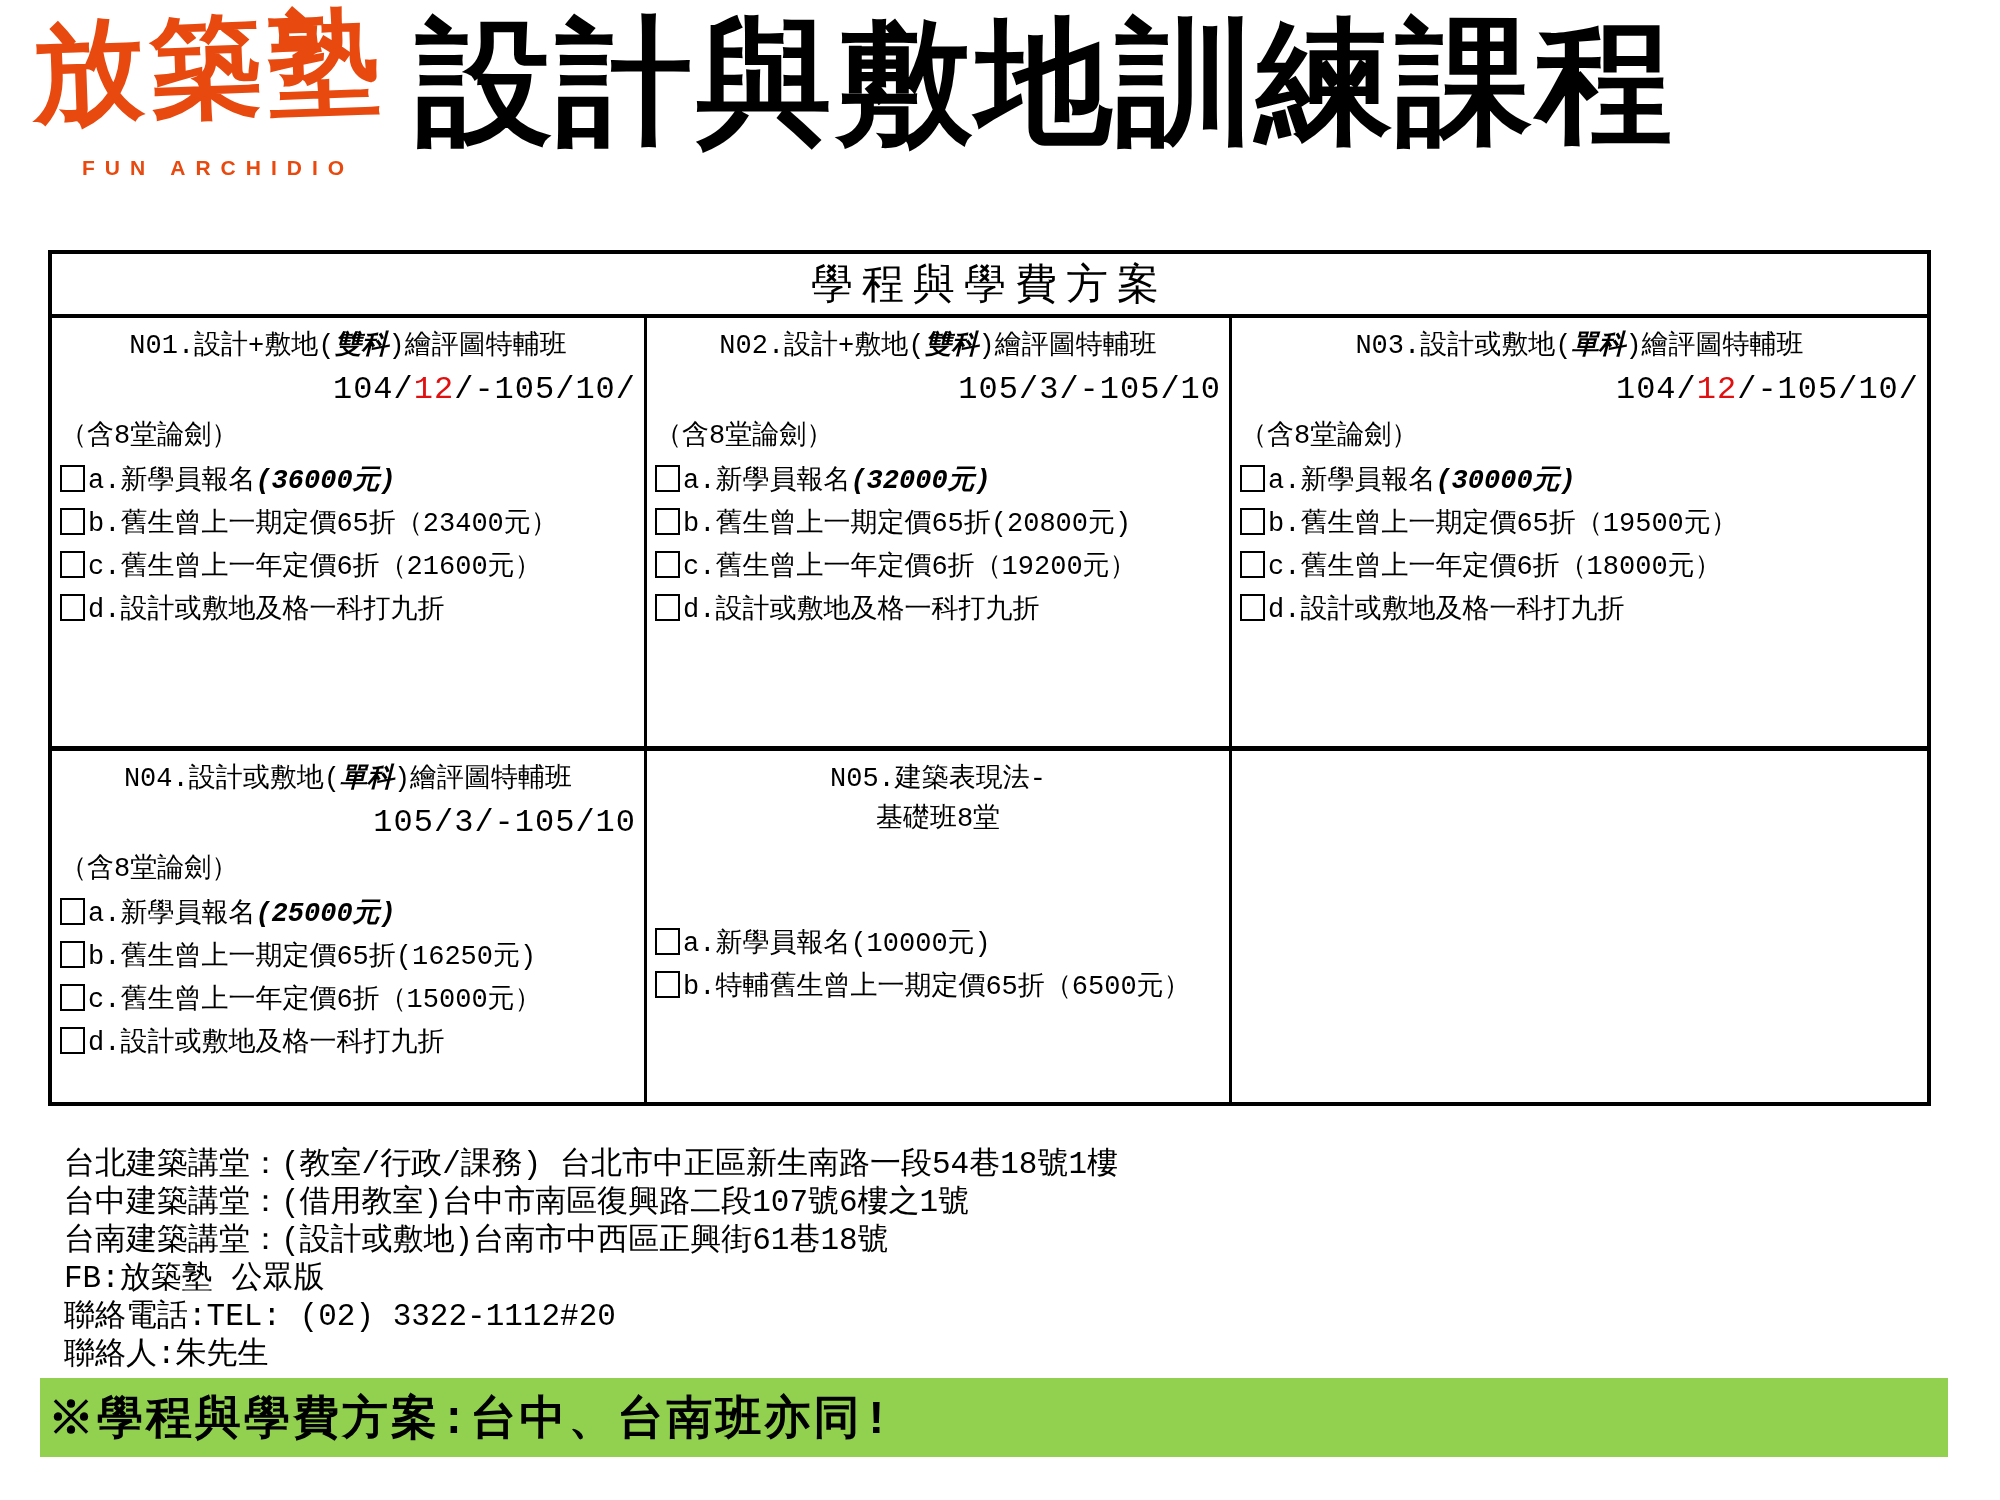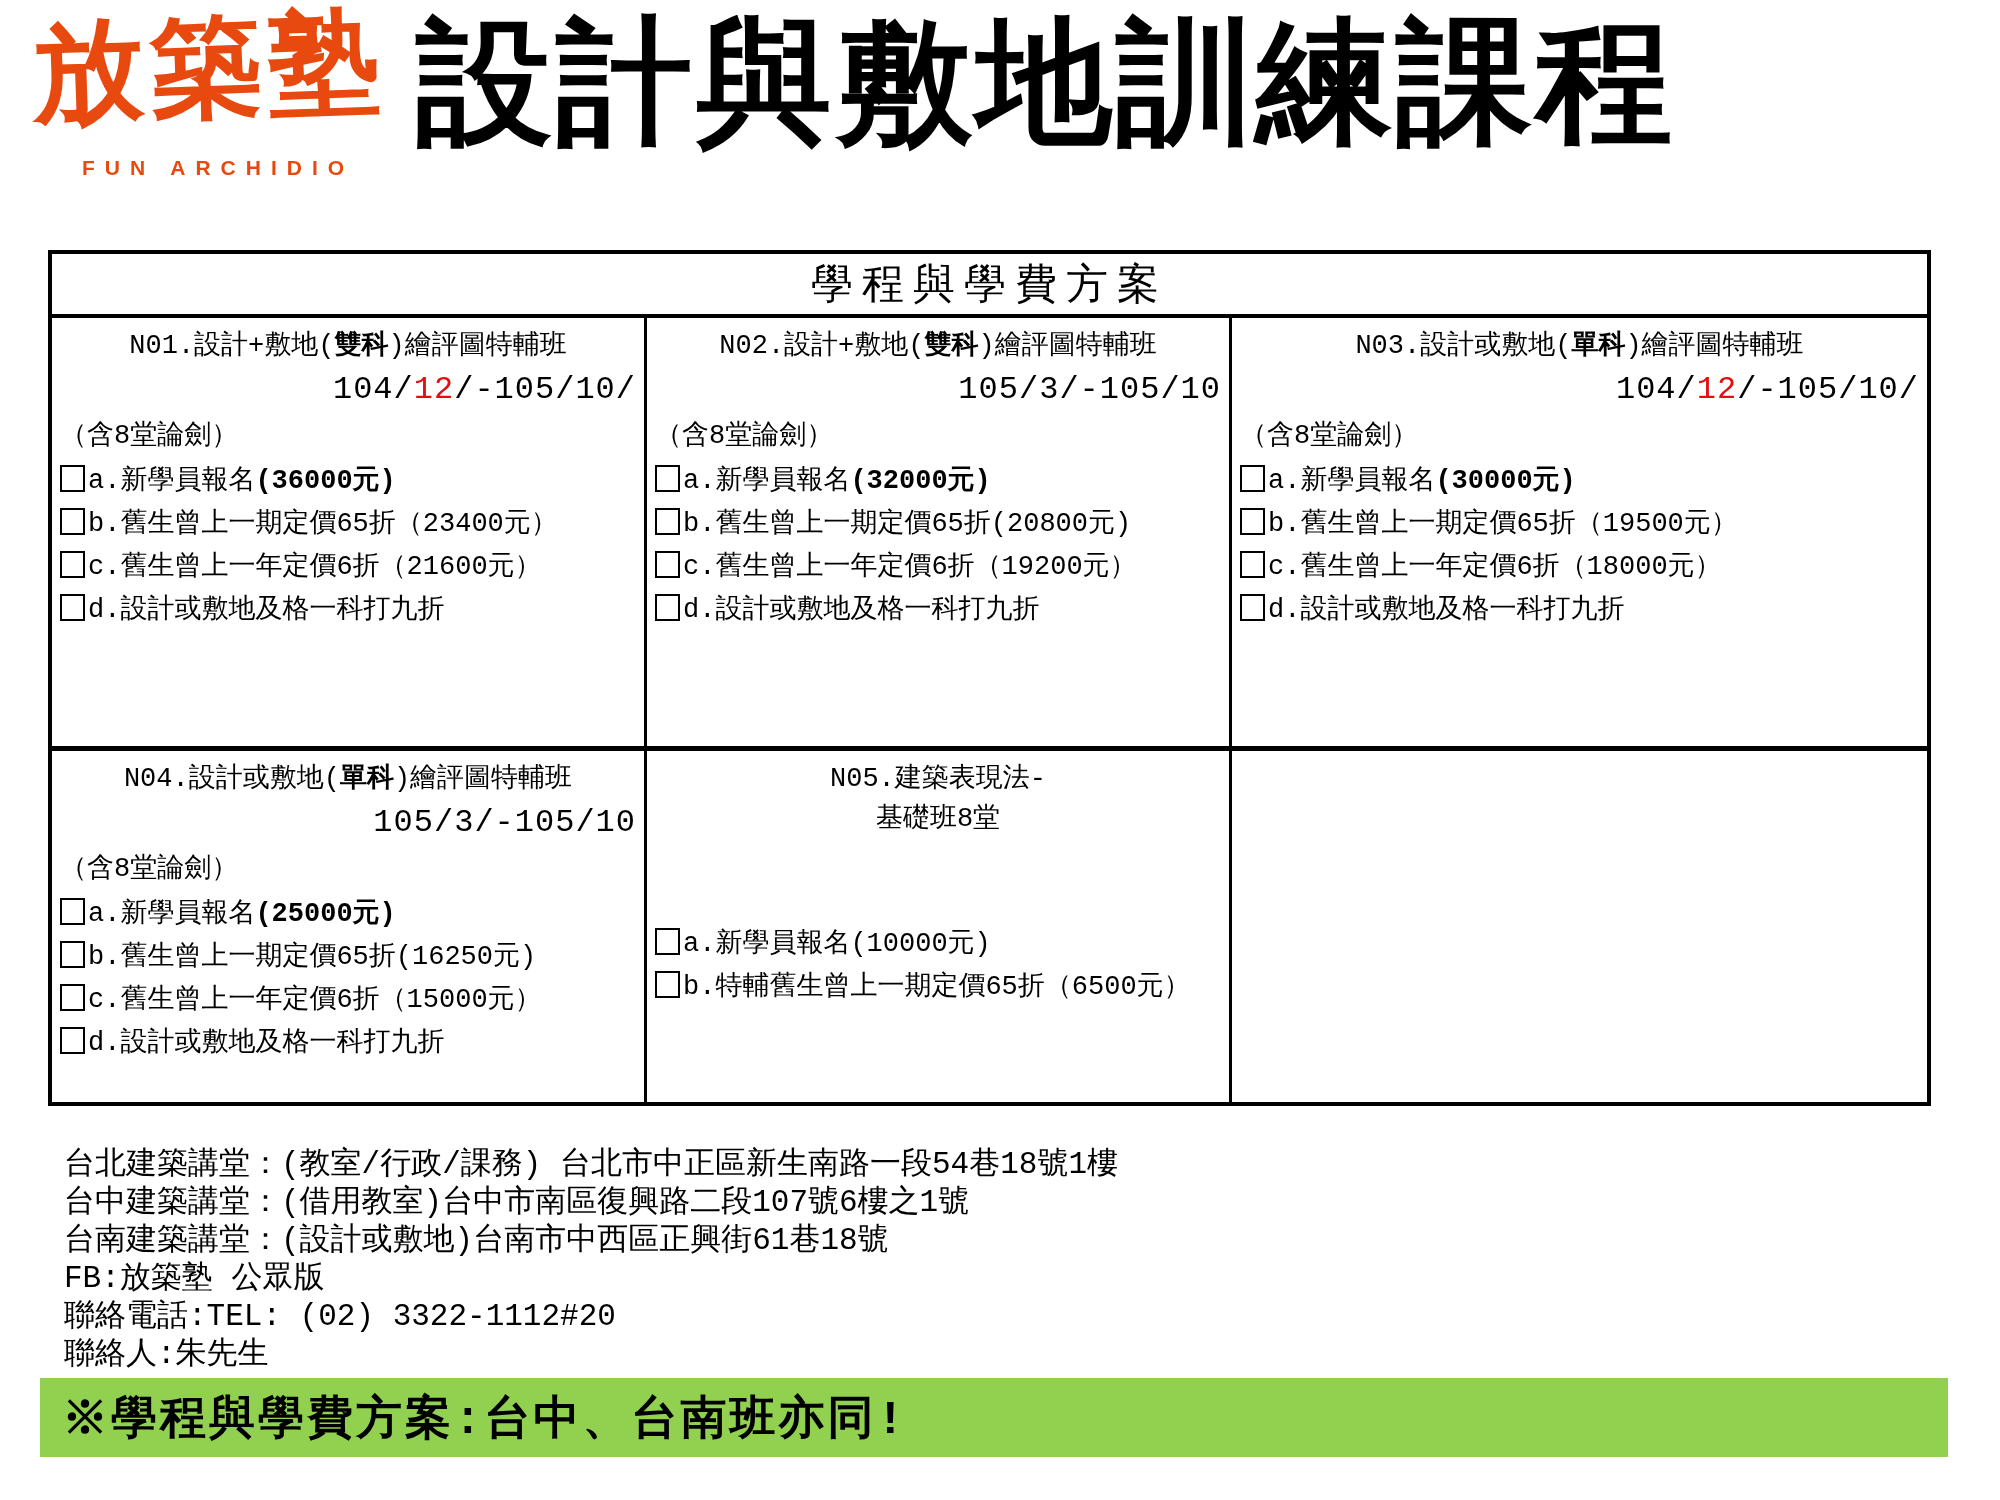--- a/index.html
+++ b/index.html
@@ -51,30 +51,30 @@
             font-family:"Liberation Mono","DejaVu Sans Mono",monospace; letter-spacing:1px; }
   .cdate .red { color:#e01010; }
   .cnote  { font-size:27px; line-height:44px; }
   .opts   { margin-top:2px; }
   .opts.gap { margin-top:84px; }
   .opt    { font-size:27px; line-height:43px; white-space:nowrap; }
   .cb {
     display:inline-block; width:25px; height:27px; border:2px solid #000;
     vertical-align:-4px; margin-right:3px; background:#fff;
   }
-  b { font-weight:bold; }
+  b { font-weight:bold;font-style:italic; }
 
   
   .contact { position:absolute; left:64px; top:1146px; font-size:31px; line-height:38px;
              white-space:nowrap; }
 
   
   .banner {
     position:absolute; left:40px; top:1378px; width:1908px; height:79px;
-    background:#92d050; display:flex; align-items:center; padding-left:22px;
+    background:#92d050; display:flex; align-items:center; padding-left:8px;
   }
   .banner-text { font-size:46px; font-weight:bold; letter-spacing:3px; white-space:nowrap; }
 </style>
 </head>
 <body>
 
 <div class="page">
 
   <div class="logo">
     <div class="logo-brand">放築塾</div>

